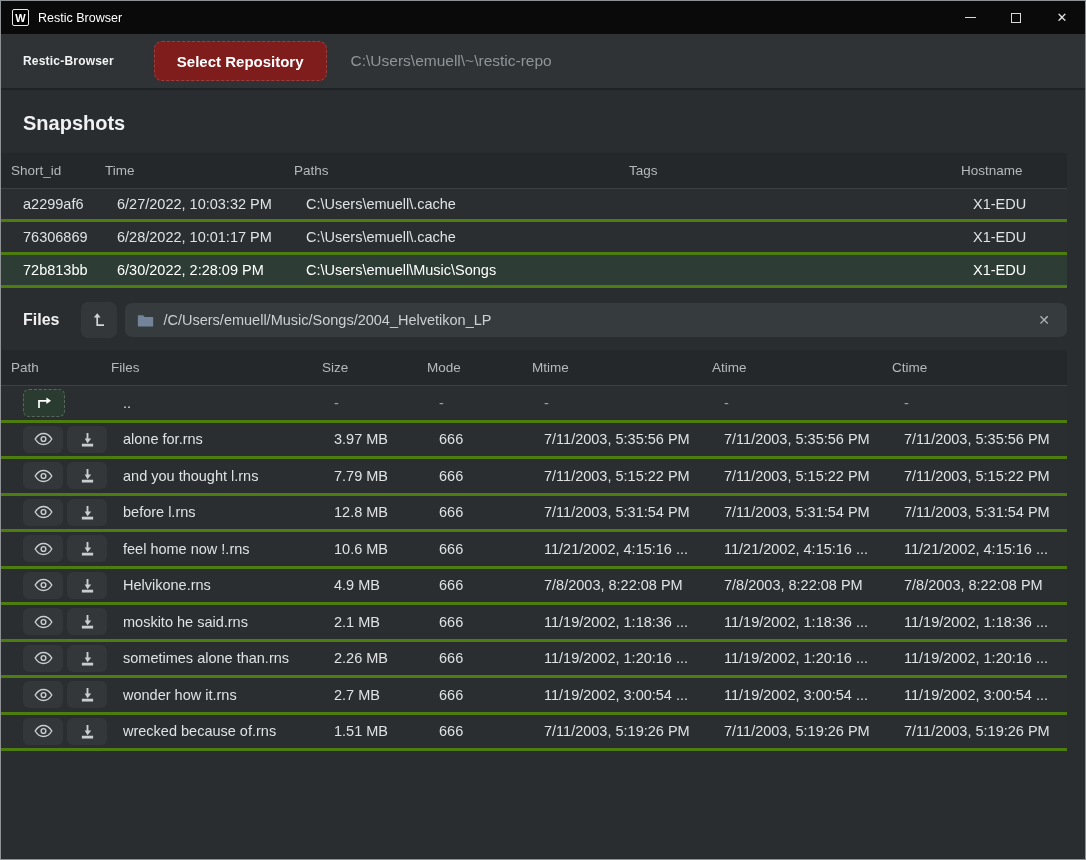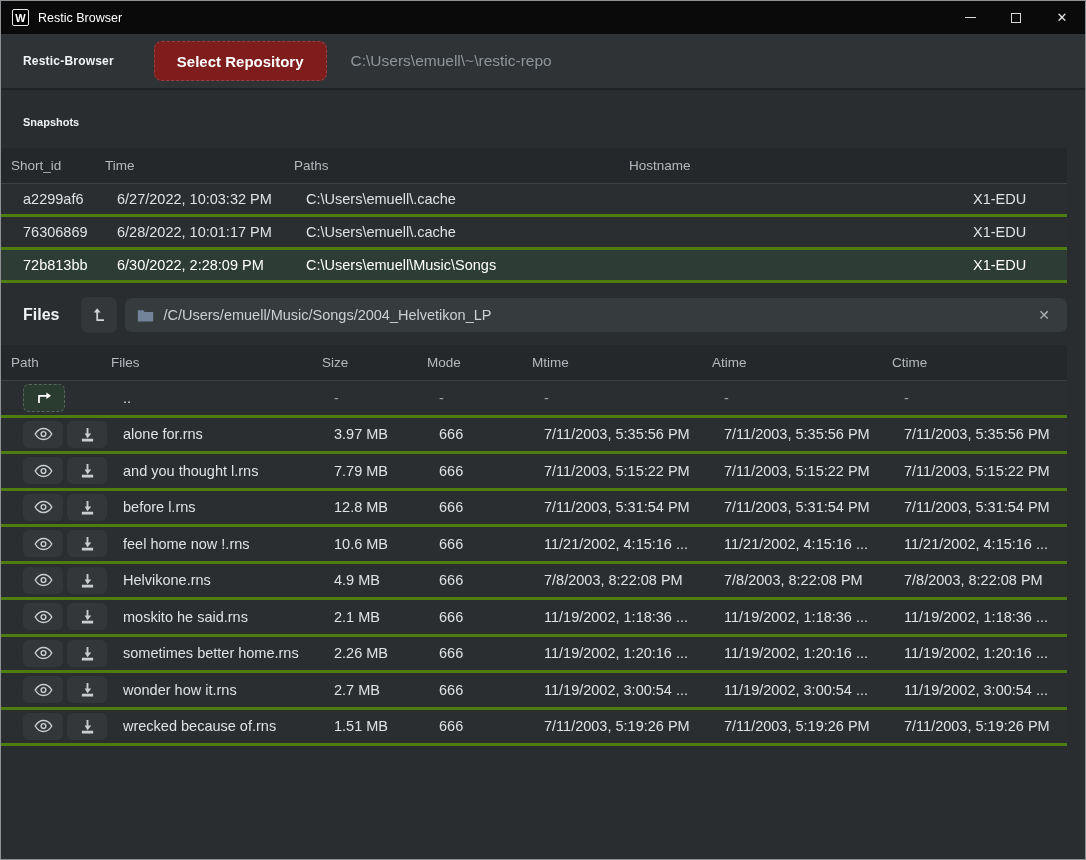--- a/index.html
+++ b/index.html
@@ -36,21 +36,21 @@
     background:#7f1d1d; border:1px dashed rgba(255,255,255,0.16); border-radius:8px;
     color:#ffffff; font-weight:bold; font-size:15px;
     font-family:inherit; cursor:pointer;
   }
   .repo-path {
     margin-left:24px; border:none; outline:none; background:transparent;
     color:#8f9599; font-size:15.5px; width:620px; font-family:inherit;
   }
   
   .section-title { padding:22px 0 18px 22px; }
-  .section-title span { font-size:11px; font-weight:bold; color:#f0f1f2;margin-top:40px; }
+  .section-title span { font-size:20px; font-weight:bold; color:#f0f1f2;margin-top:40px; }
   .thead {
     background:#25282b; height:36px; display:grid; align-items:center;
     padding-left:10px; margin-right:18px;
     color:#b5b9bc; font-size:13.5px;
     border-bottom:1px solid #3d4144;
   }
   .snap-grid { grid-template-columns:94px 189px 335px 332px 1fr; }
   .file-grid { grid-template-columns:100px 211px 105px 105px 180px 180px 1fr; }
   .trow {
     display:grid; align-items:center; padding-left:22px; margin-right:18px;
@@ -119,20 +119,21 @@
   </div>
 
   <div class="section-title">
     <span>Snapshots</span>
   </div>
 
   <div class="thead snap-grid">
     <div class="cell">Short_id</div>
     <div class="cell">Time</div>
     <div class="cell">Paths</div>
+    <div class="cell">Tags</div>
     <div class="cell">Hostname</div>
   </div>
 
   <div class="trow snap-grid snap-row">
     <div class="cell">a2299af6</div>
     <div class="cell">6/27/2022, 10:03:32 PM</div>
     <div class="cell">C:\Users\emuell\.cache</div>
     <div class="cell"></div>
     <div class="cell">X1-EDU</div>
   </div>
@@ -342,21 +343,21 @@
           <circle cx="12" cy="8" r="3" fill="none" stroke="currentColor" stroke-width="1.8"></circle>
         </svg>
       </button>
       <button class="icon-btn">
         <svg width="15" height="15" viewBox="0 0 16 16">
           <path d="M7 1 h2 v6 h3 L8 12 5 7 h2 Z" fill="currentColor"></path>
           <path d="M2 12.5 h12 v3 H2 Z" fill="currentColor"></path>
         </svg>
       </button>
     </div>
-    <div class="cell">sometimes better home.rns</div>
+    <div class="cell">sometimes alone than.rns</div>
     <div class="cell">2.26 MB</div>
     <div class="cell">666</div>
     <div class="cell">11/19/2002, 1:20:16 ...</div>
     <div class="cell">11/19/2002, 1:20:16 ...</div>
     <div class="cell">11/19/2002, 1:20:16 ...</div>
   </div>
 
   <div class="trow file-grid file-row">
     <div class="actions">
       <button class="icon-btn">

